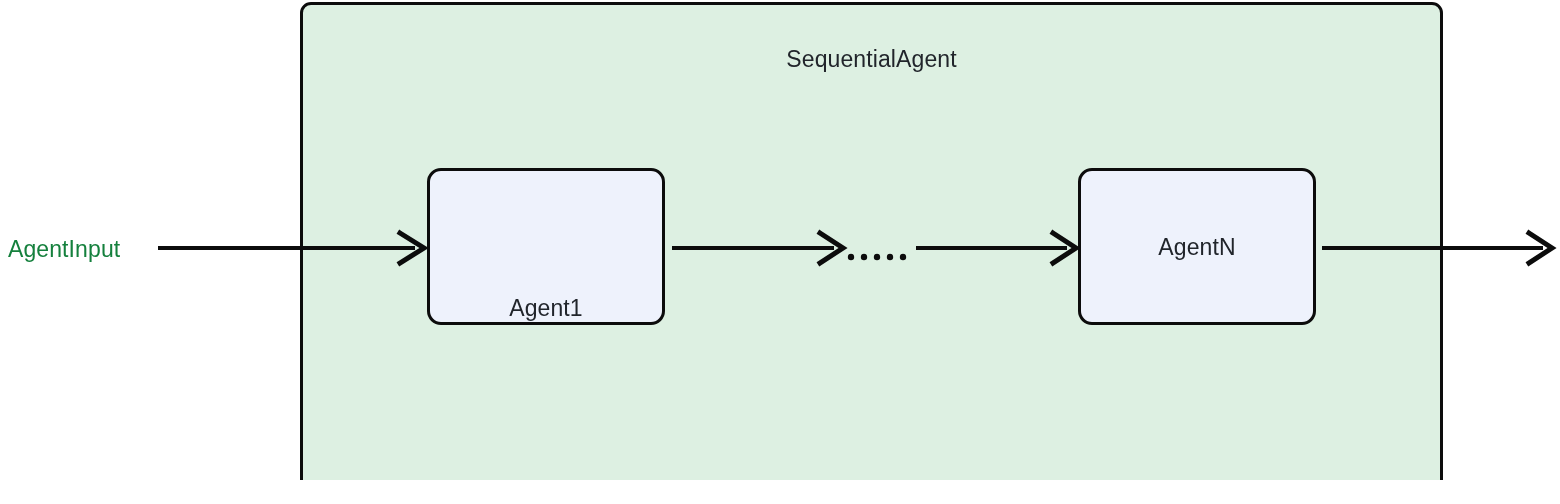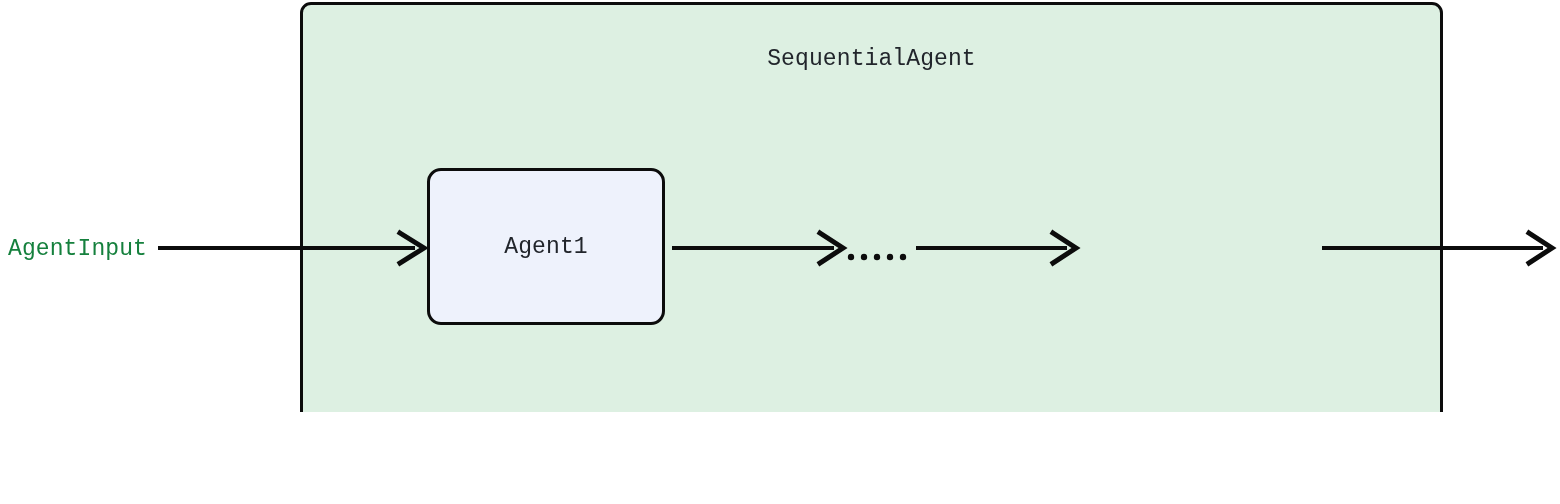--- a/index.html
+++ b/index.html
@@ -3,23 +3,23 @@
 <meta charset="utf-8">
 <style>
   html, body {
     margin: 0;
     padding: 0;
     background: #ffffff;
   }
   #canvas {
     position: relative;
     width: 1560px;
-    height: 412px;
+    height: 480px;
     background: #ffffff;
-    font-family: Liberation Mono, monospace;
+    font-family: Liberation Sans, sans-serif;
     overflow: hidden;
   }
   
   #sequential-container {
     position: absolute;
     left: 300px;
     top: 2px;
     width: 1143px;
     height: 492px;
     box-sizing: border-box;
@@ -46,21 +46,21 @@
     width: 238px;
     height: 157px;
     box-sizing: border-box;
     background: #eef2fc;
     border: 3px solid #0c0c0c;
     border-radius: 14px;
     display: flex;
     align-items: center;
     justify-content: center;
   }
-  #agent-box-1 { left: 427px; }
+  #agent-box-1 { left: 427px; align-items: flex-end; }
   #agent-box-n { left: 1078px; }
   .agent-label {
     font-size: 23px;
     line-height: 28px;
     color: #21252b;
     letter-spacing: 0.1px;
     white-space: nowrap;
   }
   
   #agent-input-label {
@@ -137,14 +137,17 @@
     <g>
       <path class="flow-arrow-path" d="M1322,248 L1543,248"></path>
       <path class="flow-arrow-head" d="M1529,233 L1552,248 L1529,263"></path>
     </g>
   </svg>
 
   <div id="agent-box-1" class="agent-box">
     <span class="agent-label">Agent1</span>
   </div>
 
+  <div id="agent-box-n" class="agent-box">
+    <span class="agent-label">AgentN</span>
+  </div>
 
 </div>
 
 </body></html>

